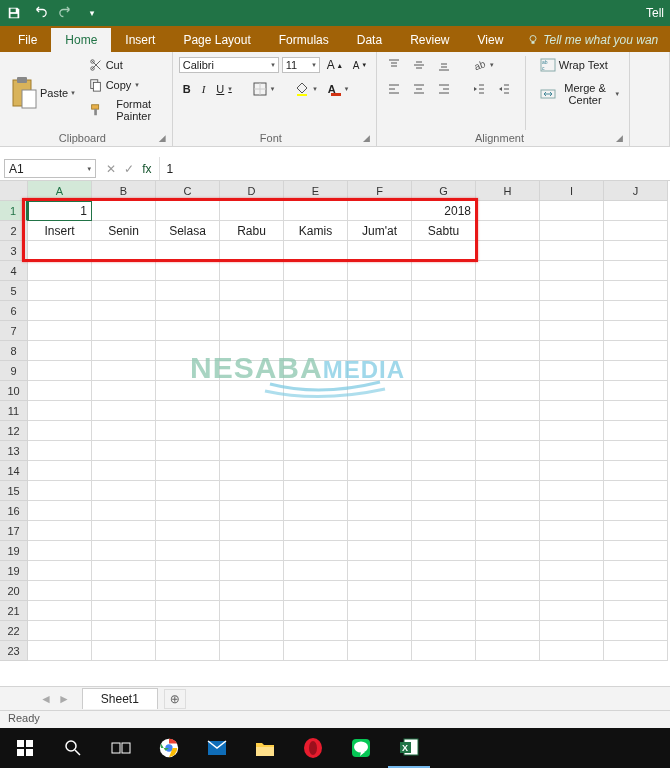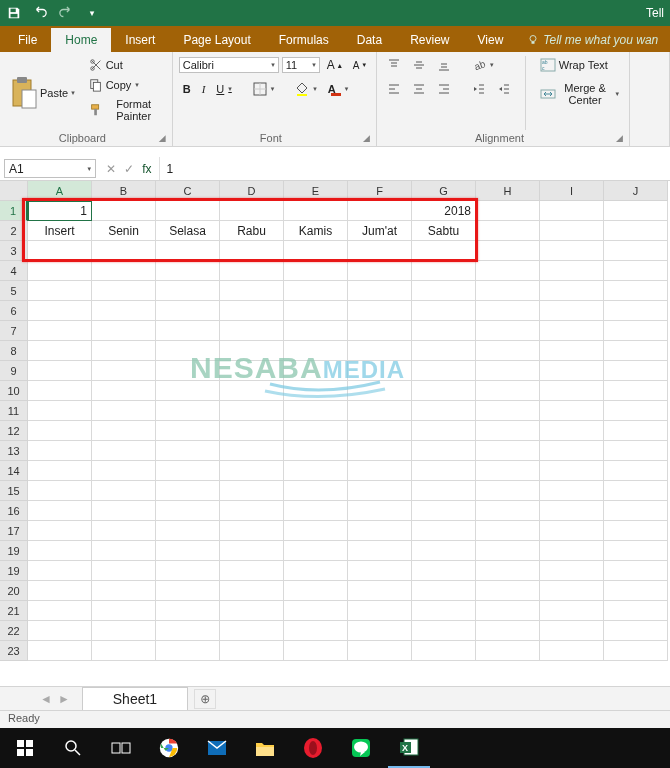--- a/index.html
+++ b/index.html
@@ -57,21 +57,21 @@
   .red-box { position: absolute; border: 3px solid #e81717; box-shadow: 0 0 2px rgba(232,23,23,.5); pointer-events: none; left: 22px; top: 17px; width: 456px; height: 64px; }
 
   
   .watermark { position: absolute; top: 170px; left: 170px; pointer-events: none; font-family: Arial, sans-serif; }
   .wm-nesaba { font-size: 30px; font-weight: 800; color: rgba(139,198,174,.75); letter-spacing: 1px; margin-left: 20px; }
   .wm-media { font-size: 24px; font-weight: 800; color: rgba(120,200,225,.7); letter-spacing: 1px; }
 
   
   .sheet-bar { display: flex; align-items: center; height: 24px; background: #f3f3f3; border-top: 1px solid #d4d4d4; padding-left: 30px; gap: 2px; position: absolute; bottom: 58px; width: 100%; }
   .sheet-nav { display: flex; gap: 6px; padding: 0 10px; color: #aaa; }
-  .sheet-tab { background: #fff; border: 1px solid #ccc; border-bottom: none; padding: 3px 30px; font-size: 14px; cursor: pointer; }
+  .sheet-tab { background: #fff; border: 1px solid #ccc; border-bottom: none; padding: 3px 18px; font-size: 12px; cursor: pointer; }
   .sheet-add { width: 22px; height: 20px; border: 1px solid #ddd; display: flex; align-items: center; justify-content: center; color: #666; cursor: pointer; background: #f3f3f3; margin-left: 4px; }
 
   
   .status-bar { position: absolute; bottom: 40px; height: 18px; width: 100%; background: #f3f3f3; border-top: 1px solid #d4d4d4; font-size: 11px; color: #555; padding: 1px 8px; }
 
   
   .taskbar { position: absolute; bottom: 0; height: 40px; width: 100%; background: #101010; display: flex; align-items: center; padding: 0 4px; gap: 6px; }
   .tb-item { width: 42px; height: 40px; display: flex; align-items: center; justify-content: center; cursor: pointer; }
   .tb-item.start svg { width: 16px; height: 16px; }
   .tb-underline { border-bottom: 2px solid #76b9ed; }

